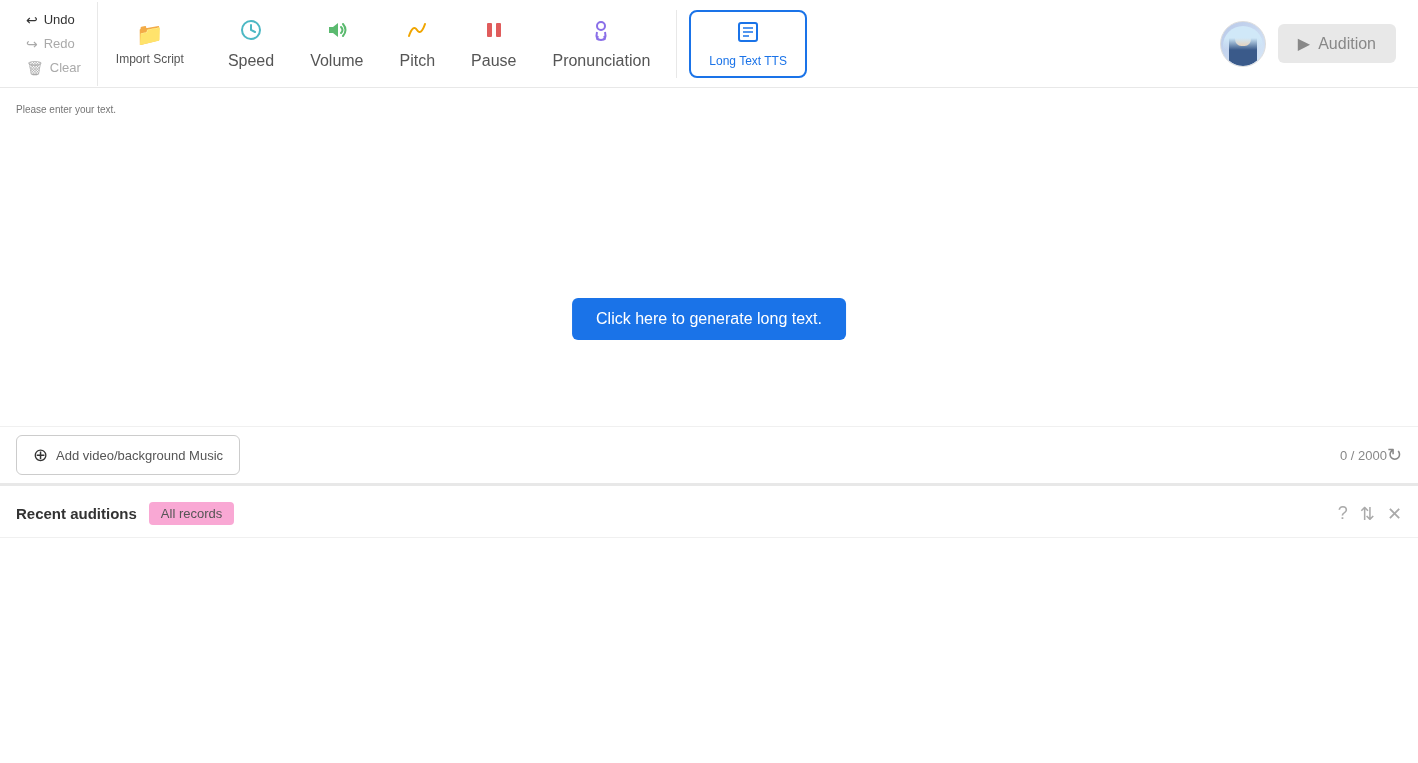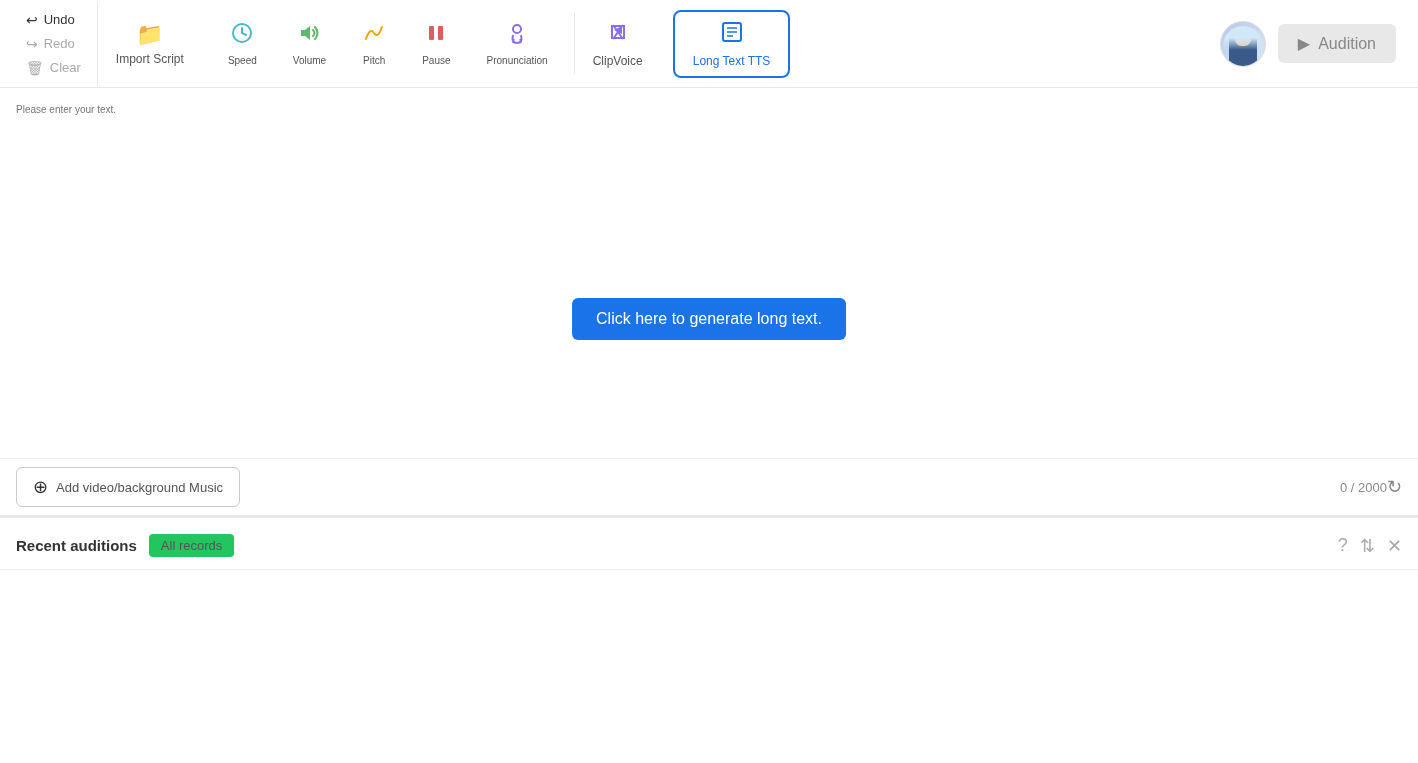--- a/index.html
+++ b/index.html
@@ -52,21 +52,21 @@
 
     .tool-item {
       display: flex;
       flex-direction: column;
       align-items: center;
       justify-content: center;
       gap: 4px;
       padding: 8px 18px;
       cursor: pointer;
       color: #555;
-      font-size: 10px;
+      font-size: 16px;
       transition: background 0.2s;
     }
 
     .tool-icon {
       font-size: 22px;
     }
 
     .tool-icon.speed { color: #4cb8c4; }
     .tool-icon.volume { color: #5bba6f; }
     .tool-icon.pitch { color: #f0a500; }
@@ -212,42 +212,42 @@
     .refresh-icon {
       font-size: 18px;
       cursor: pointer;
       color: #888;
     }
 
     
     .recent-section {
       background: #fff;
       border-top: 3px solid #e8e8e8;
-      height: 248px;
+      height: 280px;
       display: flex;
       flex-direction: column;
     }
 
     .recent-header {
       display: flex;
       align-items: center;
       gap: 12px;
       padding: 16px 16px 12px;
       border-bottom: 1px solid #f0f0f0;
       position: relative;
     }
 
     .recent-title {
       font-size: 15px;
       font-weight: 600;
       color: #333;
     }
 
     .all-records-btn {
-      background: #22c55e;
+      background: #f9a8d4;
       border: none;
       border-radius: 4px;
       padding: 4px 12px;
       font-size: 13px;
       color: #555;
       cursor: pointer;
     }
 
     .recent-controls {
       margin-left: auto;
@@ -468,32 +468,20 @@
           <svg width="24" height="24" viewBox="0 0 24 24" fill="none">
             <circle cx="12" cy="8" r="4" stroke="#8a6fe8" stroke-width="2" fill="none"></circle>
             <path d="M8 14 Q6 22 12 22 Q18 22 16 14" stroke="#8a6fe8" stroke-width="2" fill="none"></path>
             <path d="M9 18 L8 22 M15 18 L16 22" stroke="#8a6fe8" stroke-width="1.5"></path>
           </svg>
         </span>
         <span>Pronunciation</span>
       </div>
     </div>
 
-    <div class="clipvoice-item">
-      <span class="clipvoice-icon">
-        <svg width="24" height="24" viewBox="0 0 24 24" fill="none">
-          <path d="M6 6 L18 6 L18 18 L6 18 Z" stroke="#8a6fe8" stroke-width="2" fill="none"></path>
-          <path d="M8 10 L16 6 L16 14 Z" fill="#8a6fe8"></path>
-          <path d="M6 6 L18 6" stroke="#8a6fe8" stroke-width="2"></path>
-          <line x1="7" y1="5" x2="17" y2="19" stroke="#8a6fe8" stroke-width="2"></line>
-          <line x1="17" y1="5" x2="7" y2="19" stroke="#8a6fe8" stroke-width="2"></line>
-        </svg>
-      </span>
-      <span>ClipVoice</span>
-    </div>
 
     <div class="long-text-tts">
       <span class="long-text-icon">
         <svg width="24" height="24" viewBox="0 0 24 24" fill="none">
           <rect x="3" y="3" width="18" height="18" rx="2" stroke="#1a73e8" stroke-width="2" fill="none"></rect>
           <line x1="7" y1="8" x2="17" y2="8" stroke="#1a73e8" stroke-width="1.5"></line>
           <line x1="7" y1="12" x2="17" y2="12" stroke="#1a73e8" stroke-width="1.5"></line>
           <line x1="7" y1="16" x2="13" y2="16" stroke="#1a73e8" stroke-width="1.5"></line>
         </svg>
       </span>

